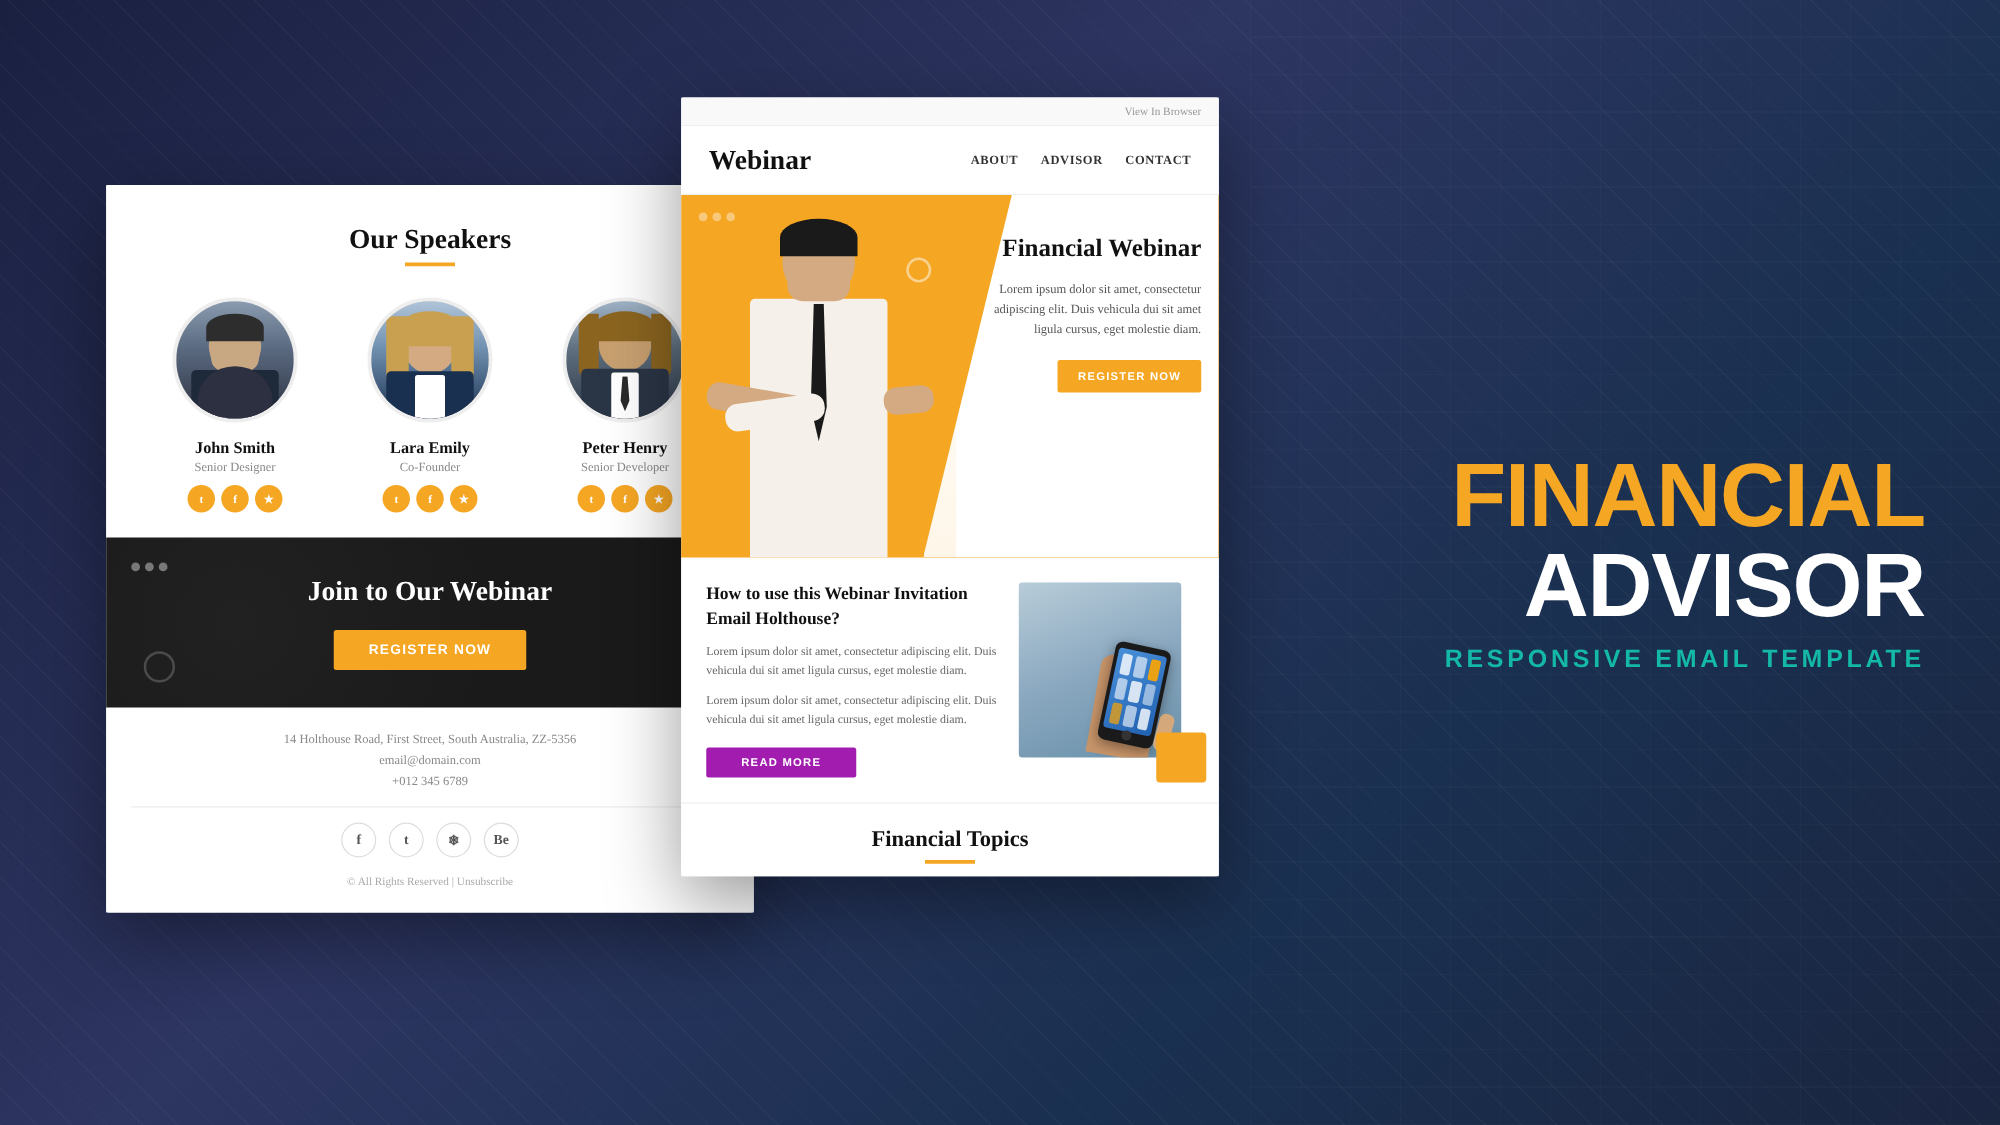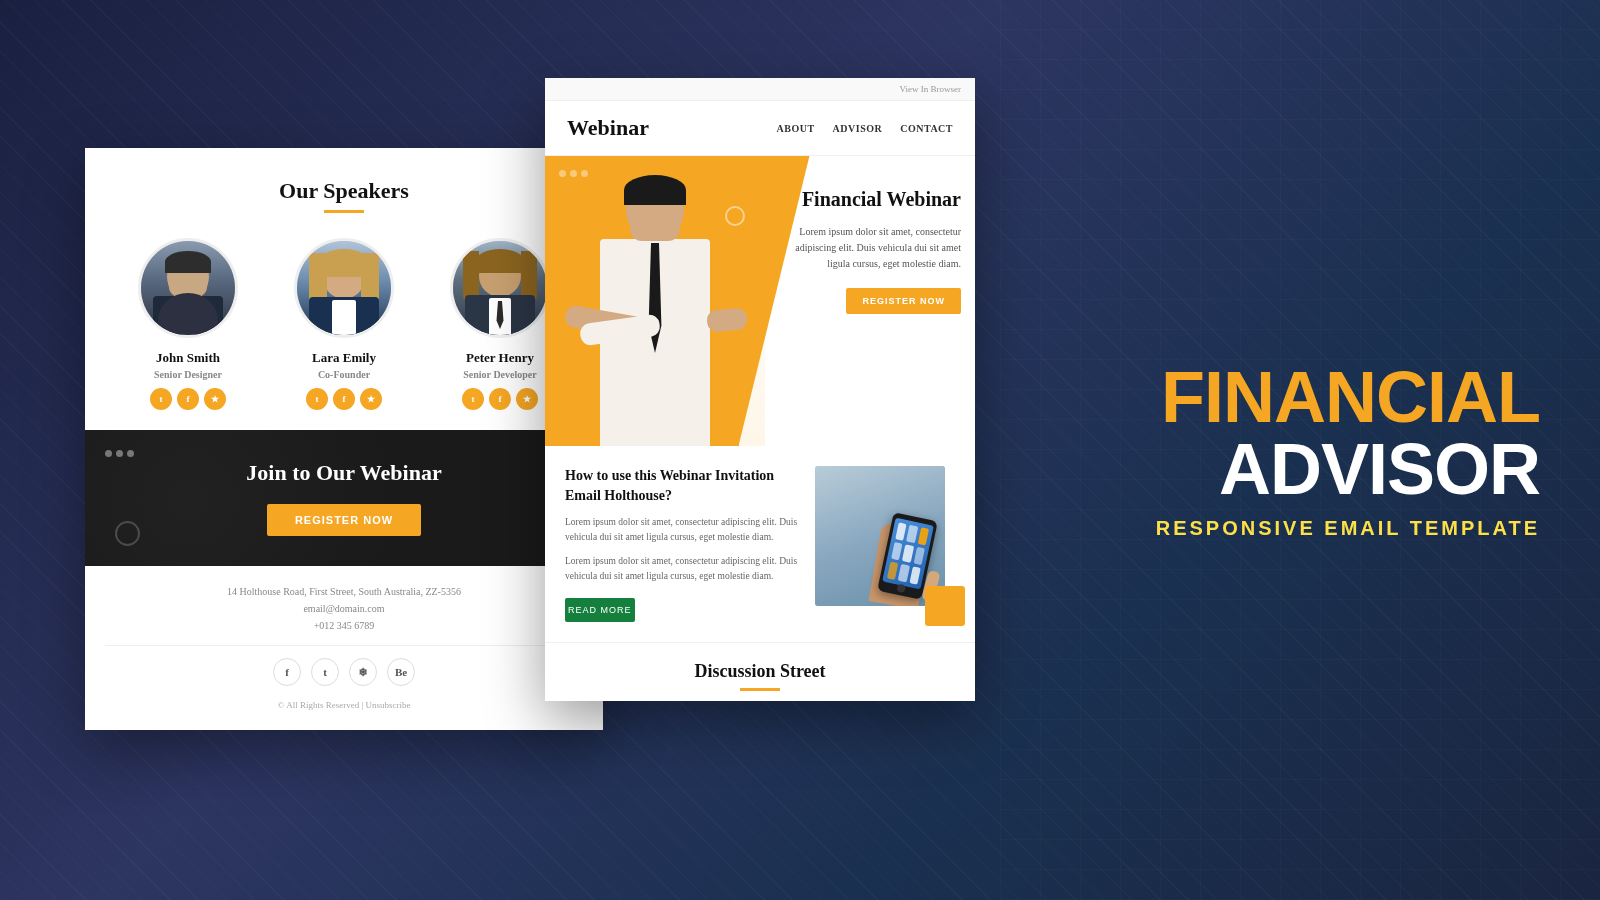--- a/index.html
+++ b/index.html
@@ -157,21 +157,20 @@
       font-weight: 700;
       color: #111;
       margin-bottom: 3px;
     }
 
     .speaker-role {
       font-size: 10px;
       color: #888;
       text-align: left;
       margin-bottom: 8px;
-      font-weight: bold;
     }
 
     .speaker-social {
       display: flex;
       gap: 5px;
       justify-content: center;
     }
 
     .social-icon {
       width: 22px;
@@ -474,26 +473,26 @@
     }
 
     .article-body {
       font-size: 9.5px;
       color: #666;
       line-height: 1.6;
       margin-bottom: 8px;
     }
 
     .read-more-btn {
-      background: #15803d;
+      background: #a21caf;
       color: #fff;
       border: none;
-      padding: 7px 3px;
+      padding: 7px 28px;
       font-size: 9px;
-      font-weight: 400;
+      font-weight: 700;
       letter-spacing: 1px;
       text-transform: uppercase;
       border-radius: 2px;
       cursor: pointer;
       margin-top: 6px;
     }
 
     .article-image {
       width: 140px;
       height: 150px;
@@ -580,21 +579,21 @@
       color: #ffffff;
       line-height: 1;
       letter-spacing: -1px;
       font-family: Arial, sans-serif;
       text-transform: uppercase;
     }
 
     .brand-sub {
       font-size: 20px;
       font-weight: 600;
-      color: #fde047;
+      color: #14b8a6;
       letter-spacing: 3px;
       margin-top: 12px;
       font-family: Arial, sans-serif;
       text-transform: uppercase;
     }
   </style>
 </head>
 <body>
 
 <div class="bg-overlay"></div>
@@ -795,21 +794,21 @@
 
               <div style="position:absolute;bottom:5px;right:8px;width:12px;height:30px;background:#d4a87a;border-radius:5px;transform:rotate(15deg);"></div>
             </div>
           </div>
         </div>
         <div class="orange-corner"></div>
       </div>
     </div>
 
     <div class="email-right-discussion">
-      <h3 class="discussion-title">Discussion Street</h3>
+      <h3 class="discussion-title">Financial Topics</h3>
       <div class="discussion-underline"></div>
     </div>
 
   </div>
 
   <div class="brand-text">
     <div class="brand-financial">FINANCIAL</div>
     <div class="brand-advisor">ADVISOR</div>
     <div class="brand-sub">RESPONSIVE EMAIL TEMPLATE</div>
   </div>

